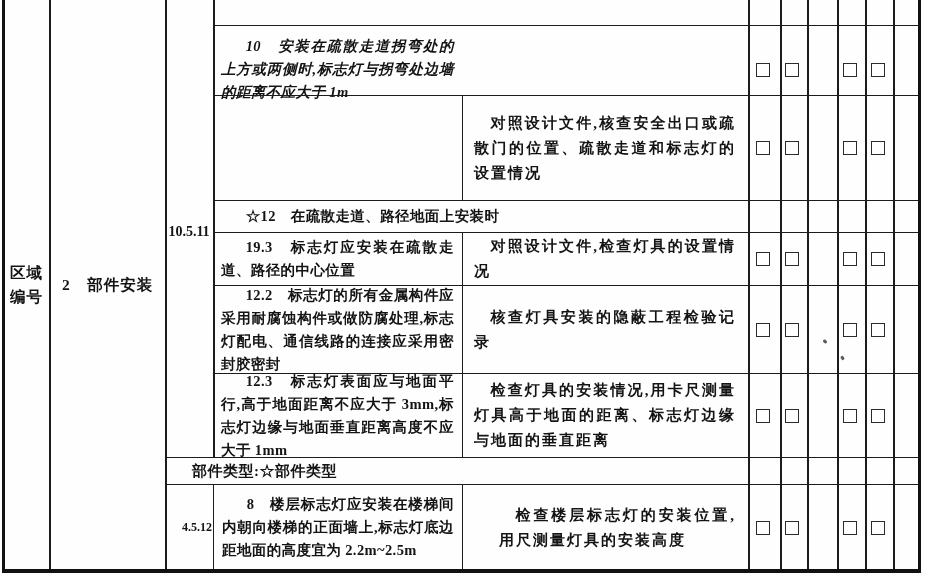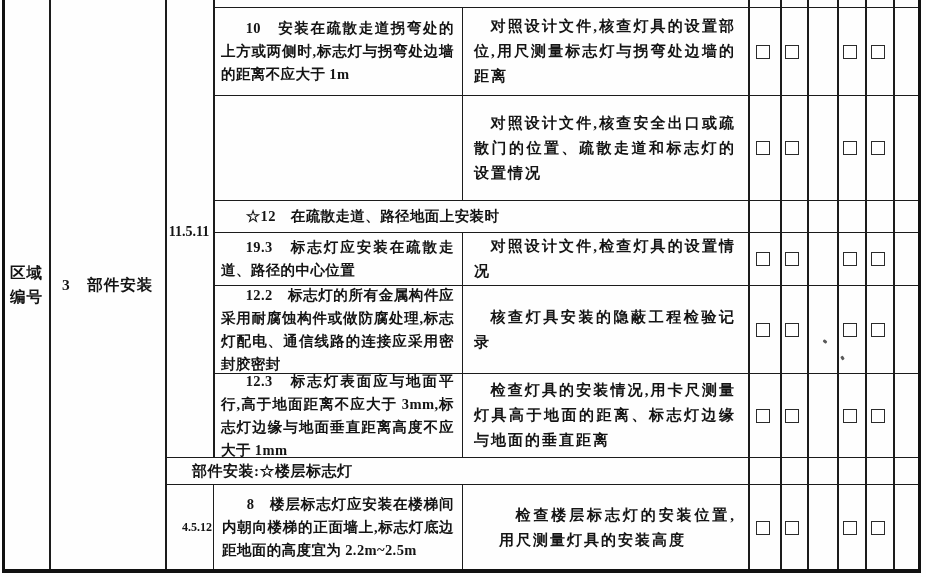--- a/index.html
+++ b/index.html
@@ -45,30 +45,27 @@
 
 <div class="stage">
 
   <div class="bigcell area">
     <div>
       <div>区域</div>
       <div>编号</div>
     </div>
   </div>
   <div class="bigcell comp">
-    <div>3　部件安装</div>
+    <div>2　部件安装</div>
   </div>
-  <div class="codecell code4511">11.5.11</div>
+  <div class="codecell code4511">10.5.11</div>
 
-  <div class="row" style="top:7px;height:88px;">
+  <div class="row" style="top:25px;height:88px;font-style:italic;">
     <div class="cell req">
       <p class="t ind">10　安装在疏散走道拐弯处的上方或两侧时,标志灯与拐弯处边墙的距离不应大于 1m</p>
-    </div>
-    <div class="cell method">
-      <p class="mt">对照设计文件,核查灯具的设置部位,用尺测量标志灯与拐弯处边墙的距离</p>
     </div>
     <span class="cb" style="left:543px;"></span>
     <span class="cb" style="left:572px;"></span>
     <span class="cb" style="left:630px;"></span>
     <span class="cb" style="left:658px;"></span>
   </div>
 
   <div class="row" style="top:95px;height:105px;">
     <div class="cell method">
       <p class="mt">对照设计文件,核查安全出口或疏散门的位置、疏散走道和标志灯的设置情况</p>
@@ -118,21 +115,21 @@
     <div class="cell method">
       <p class="mt">检查灯具的安装情况,用卡尺测量灯具高于地面的距离、标志灯边缘与地面的垂直距离</p>
     </div>
     <span class="cb" style="left:543px;"></span>
     <span class="cb" style="left:572px;"></span>
     <span class="cb" style="left:630px;"></span>
     <span class="cb" style="left:658px;"></span>
   </div>
 
   <div class="row wide sectionrow" style="top:457px;height:27px;">
-    <span>部件安装:☆楼层标志灯</span>
+    <span>部件类型:☆部件类型</span>
   </div>
 
   <div class="row wide" style="top:484px;height:86px;">
     <div class="cell r8code">4.5.12</div>
     <div class="cell req r8req">
       <p class="t ind">8　楼层标志灯应安装在楼梯间内朝向楼梯的正面墙上,标志灯底边距地面的高度宜为 2.2m~2.5m</p>
     </div>
     <div class="cell method r8method">
       <p class="mt">检查楼层标志灯的安装位置,用尺测量灯具的安装高度</p>
     </div>

